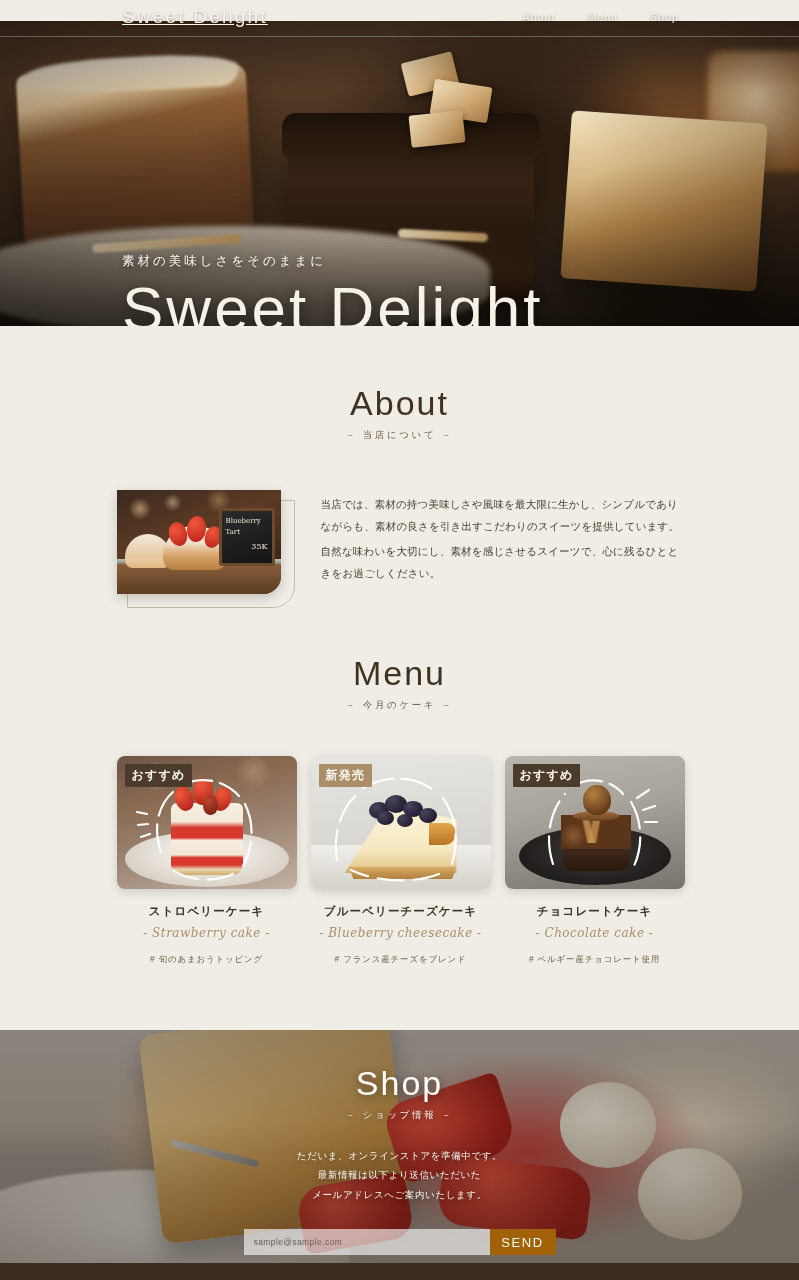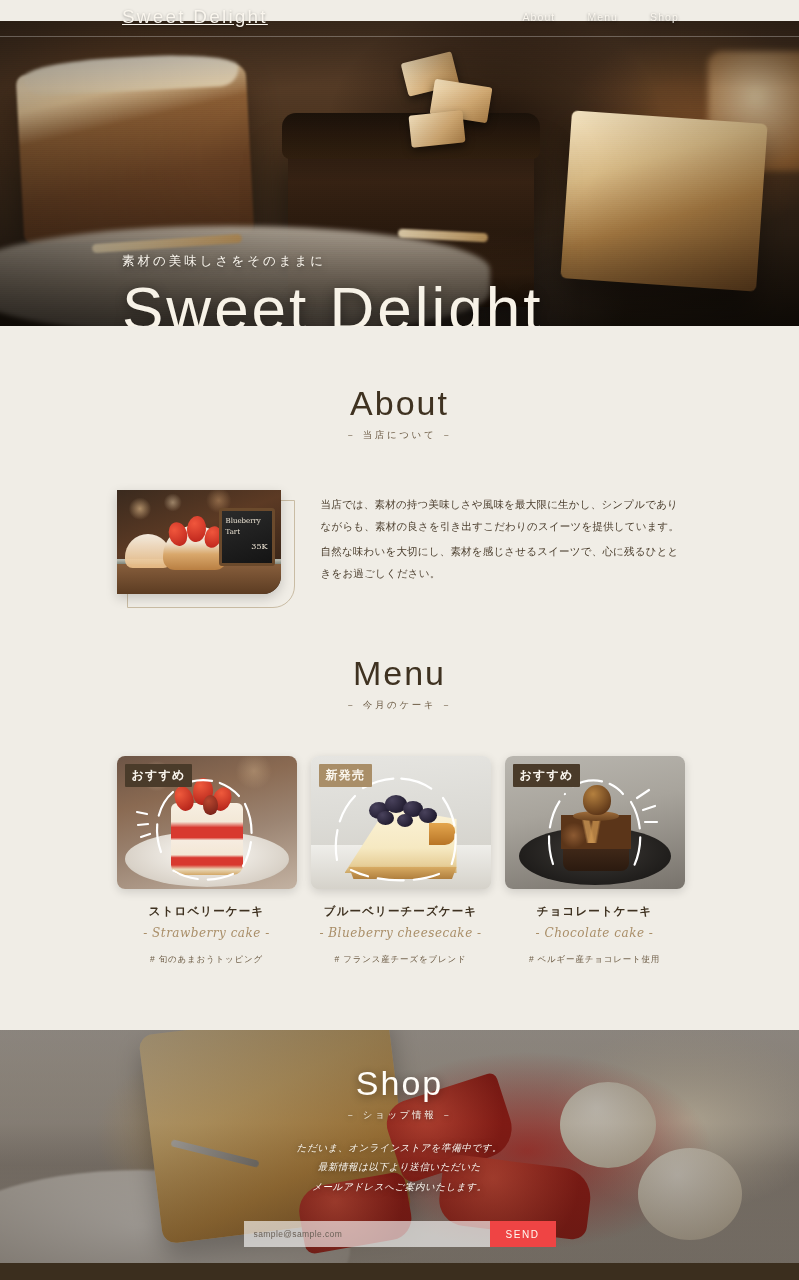--- a/index.html
+++ b/index.html
@@ -338,36 +338,36 @@
   .shop-inner{ position:relative; z-index:5; text-align:center; padding-top:34px; }
   .shop-title{
     font-size:34px; font-weight:300; color:#FFFDF8; letter-spacing:2px;
     text-shadow:0 2px 8px rgba(0,0,0,.45);
   }
   .shop-sub{
     font-size:9.5px; letter-spacing:2.6px; color:#F4EFE6; margin-top:6px;
     text-shadow:0 1px 5px rgba(0,0,0,.5);
   }
   .shop-lead{
-    margin-top:16px; font-size:9.5px; line-height:2.05; color:#FCF9F3;
-    letter-spacing:.6px; text-shadow:0 1px 6px rgba(0,0,0,.55);font-style:italic;
+    margin-top:24px; font-size:9.5px; line-height:2.05; color:#FCF9F3;
+    letter-spacing:.6px; text-shadow:0 1px 6px rgba(0,0,0,.55);
   }
   .shop-form{
     margin:25px auto 0; width:312px; display:flex; height:26px;
   }
   .shop-form input{
     flex:1; border:none; outline:none; height:26px;
     background:rgba(255,255,255,.62); color:#55493A;
     font-size:8.5px; padding:0 10px; letter-spacing:.4px;
     font-family:"Liberation Sans",sans-serif;
   }
   .shop-form input::placeholder{ color:#6a6056; }
   .send-btn{
     width:66px; height:26px; border:none; cursor:pointer;
-    background:#ef4444; color:#FFFBF3; font-size:10px; letter-spacing:1.6px;
+    background:#a16207; color:#FFFBF3; font-size:13px; letter-spacing:1.6px;
     font-family:"Liberation Sans",sans-serif;
   }
 
   
   .footer{
     background:#3B2E1E; padding:28px 0 26px; text-align:center;
   }
   .f-brand{ font-size:19px; font-weight:300; color:#F6F1E6; letter-spacing:2.2px; }
 </style>
 </head>

